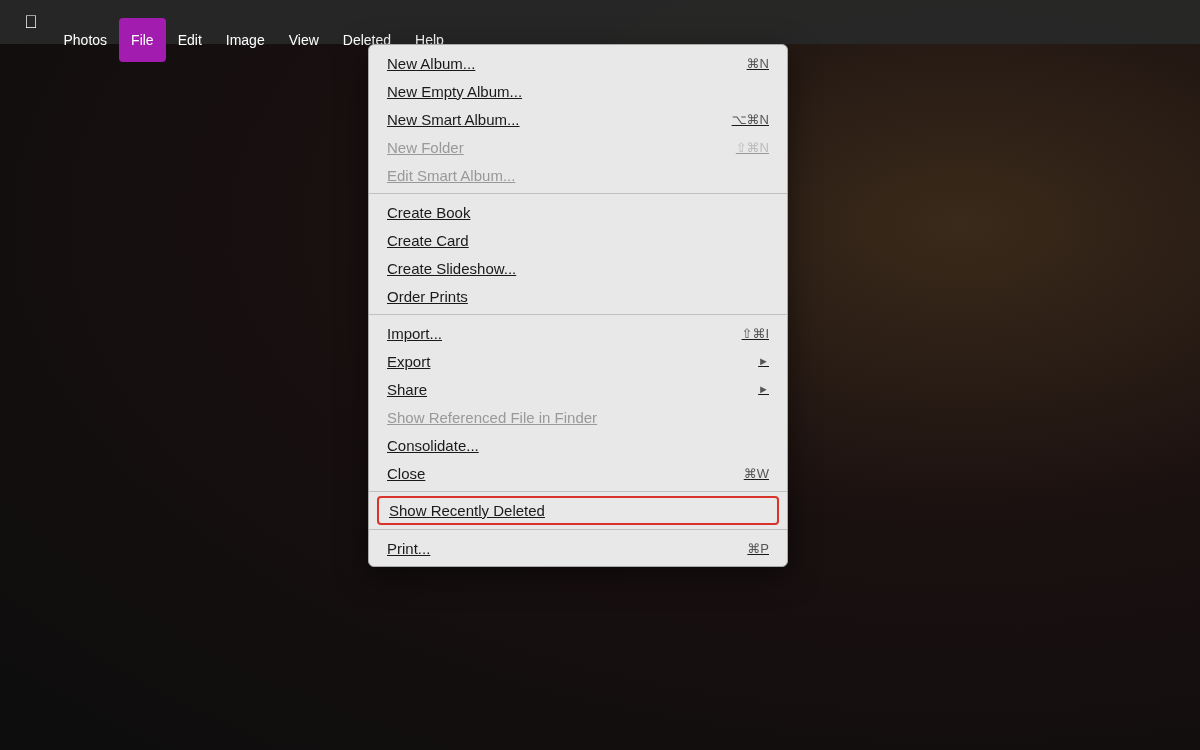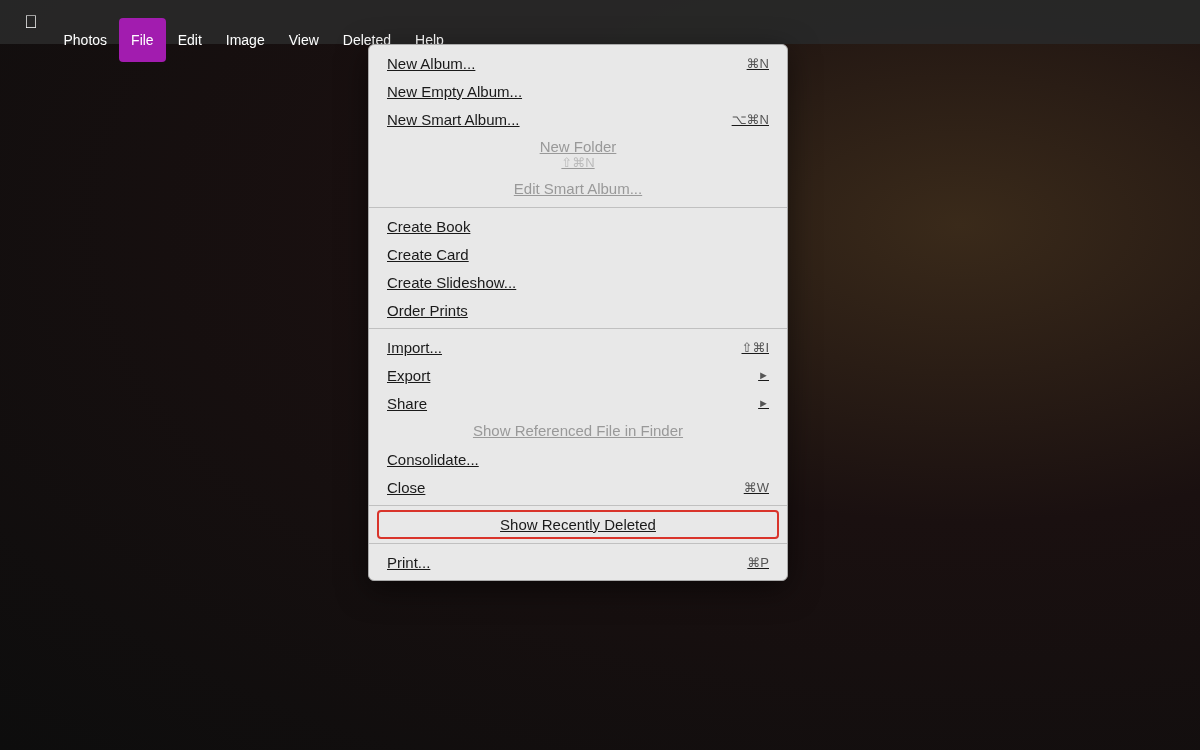--- a/index.html
+++ b/index.html
@@ -86,31 +86,29 @@
       font-size: 15px;
       color: #1a1a1a;
       cursor: pointer;
       min-height: 28px;
       text-decoration: underline;
     }
 
     .menu-item.disabled {
       color: #999;
       cursor: default;
-      flex-direction: column;
     }
 
     .menu-item.highlighted {
       background: transparent;
       border: 2px solid #d9342b;
       border-radius: 4px;
       margin: 2px 8px;
       padding: 4px 10px;
       color: #1a1a1a;
-      justify-content: center;
     }
 
     .menu-shortcut {
       color: #555;
       font-size: 13px;
       display: flex;
       align-items: center;
       gap: 1px;
     }
 

